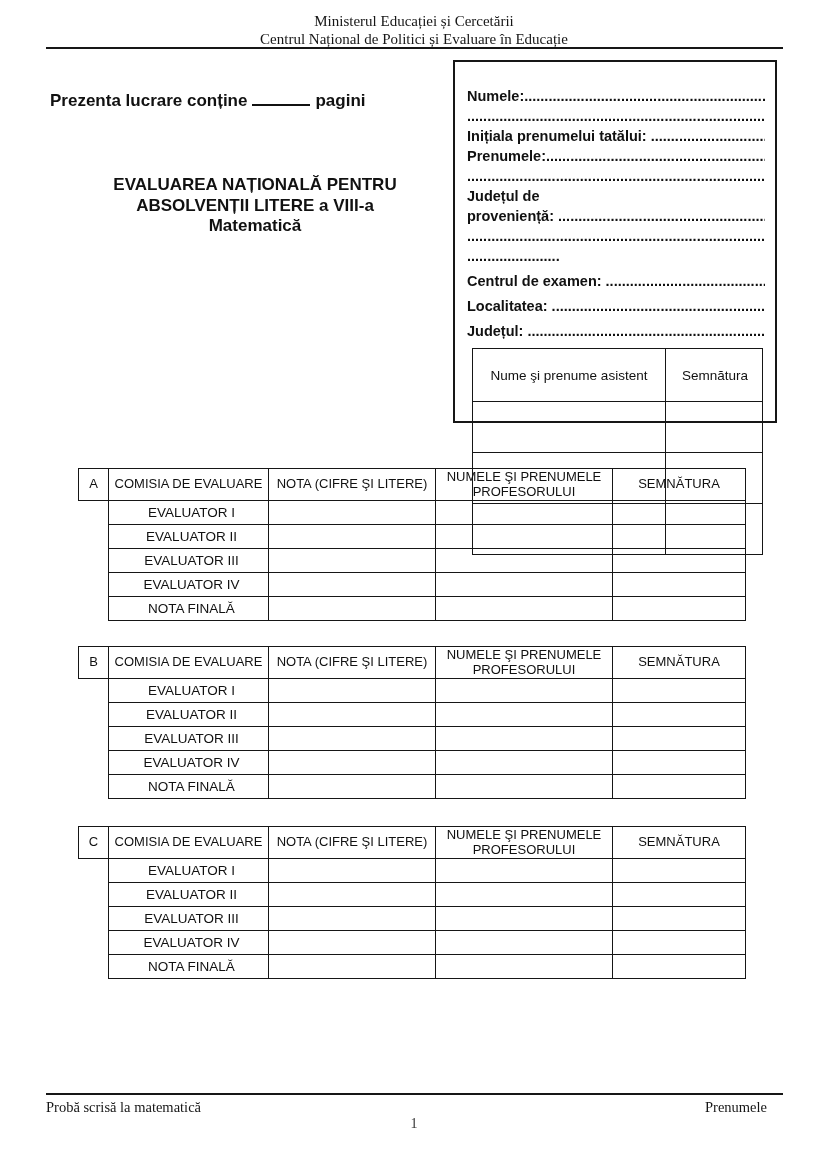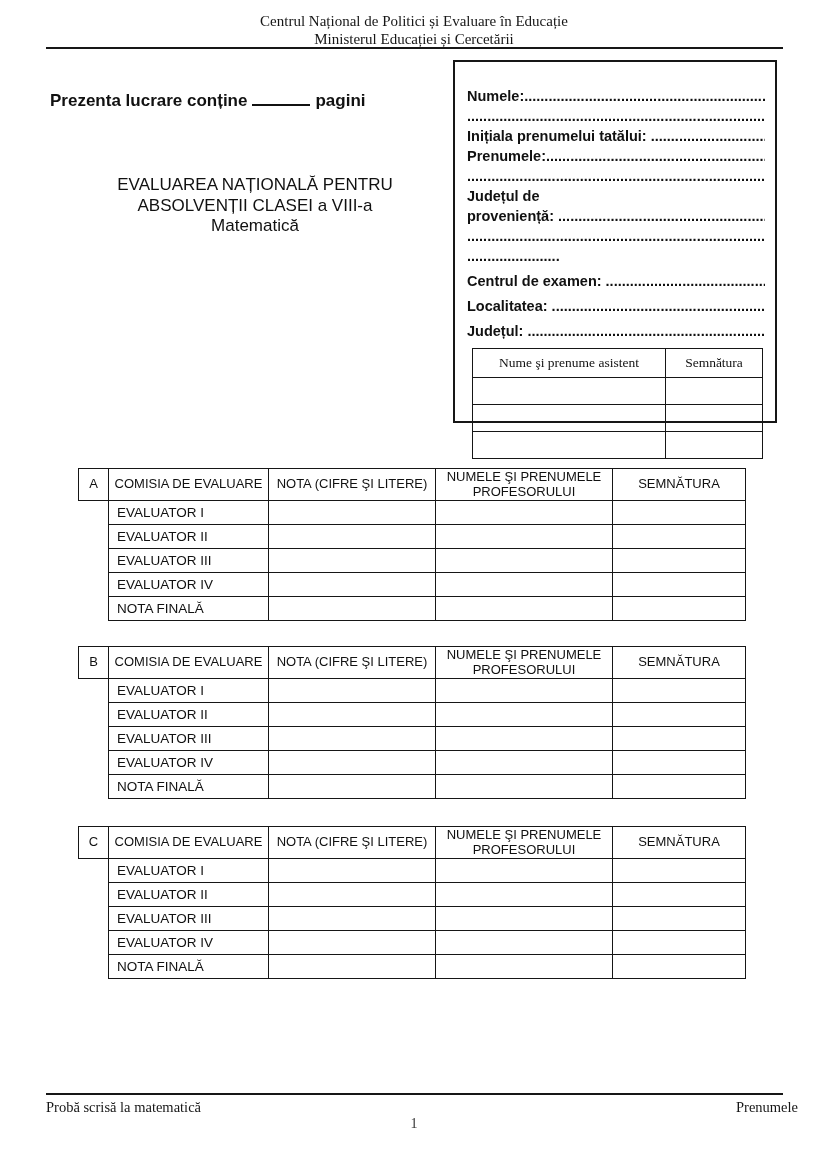--- a/index.html
+++ b/index.html
@@ -13,85 +13,85 @@
     text-align:center; font-family:"Liberation Serif", serif;
     font-size:15px; line-height:18px; color:#161616;
   }
   .top-rule { position:absolute; top:47px; left:46px; width:737px; height:2px; background:#161616; }
 
   
   .intro { position:absolute; top:90px; left:50px; font-size:17px; font-weight:bold; }
   .intro .blank { display:inline-block; width:58px; border-bottom:2.5px solid #111; height:14px; margin:0 5px; vertical-align:baseline; }
 
   
-  .title-block { position:absolute; top:174px; left:62px; width:386px; text-align:center; font-weight:normal; }
+  .title-block { position:absolute; top:174px; left:62px; width:386px; text-align:center; font-weight:bold; }
   .title-block .t1 { font-size:17px; line-height:21px; }
   .title-block .t-year { font-size:17px; margin-top:19px; }
   .title-block .t-subject { font-size:17px; }
 
   
   .student-box {
     position:absolute; left:453px; top:60px; width:324px; height:363px;
     border:2px solid #161616; box-sizing:border-box;
     padding:24px 10px 0 12px; font-size:14.5px; font-weight:bold;
   }
   .sline { line-height:20px; height:20px; }
   .sline.clip { white-space:nowrap; overflow:hidden; }
   .sline.sb-gap { margin-top:5px; }
 
   .assistant-table {
     border-collapse:collapse; table-layout:fixed; width:290px;
     margin:7px 0 0 5px; font-weight:normal; font-size:13.5px;
   }
-  .assistant-table th, .assistant-table td { border:1.5px solid #161616; padding:4px;font-family:Liberation Serif, serif; }
+  .assistant-table th, .assistant-table td { border:1.5px solid #161616; padding:16px; }
   .assistant-table th { font-weight:normal; height:20px; text-align:center; }
   .assistant-table td { height:18px; }
 
   
   .eval-table {
     position:absolute; left:78px; width:667px;
     border-collapse:collapse; table-layout:fixed; font-size:13.5px;
   }
   .eval-table td { border:1.5px solid #161616; padding:0 2px; }
   .eval-table tr.hd td { height:31px; text-align:center; line-height:1.12; font-size:13px; }
   .eval-table tr.body td { height:23px; }
-  .eval-table td.rl { text-align:left; padding-left:8px; }
+  .eval-table td.rl { text-align:center; padding-left:8px; }
   .eval-table td.ghost { border:none; }
   .t-a { top:468px; } .t-b { top:646px; } .t-c { top:826px; }
 
   
   .footer-rule { position:absolute; top:1093px; left:46px; width:737px; height:2px; background:#161616; }
   .footer-row {
-    position:absolute; top:1099px; left:46px; right:30px;
+    position:absolute; top:1099px; left:46px; right:61px;
     display:flex; justify-content:space-between;
     font-family:"Liberation Serif", serif; font-size:14.5px; color:#161616;
   }
   .page-number {
     position:absolute; top:1116px; left:0; width:100%; text-align:center;
     font-family:"Liberation Serif", serif; font-size:14px; color:#333;
   }
 </style>
 </head>
 <body>
 
 <div class="page">
 
   <div class="ministry">
+    <div>Ministerul Educației și Cercetării</div>
     <div>Centrul Național de Politici și Evaluare în Educație</div>
-    <div>Ministerul Educației și Cercetării</div>
   </div>
   <div class="top-rule"></div>
 
   <div class="intro">
     <span>Prezenta lucrare conține</span><span class="blank"></span><span>pagini</span>
   </div>
 
   <div class="title-block">
     <div class="t1">EVALUAREA NAȚIONALĂ PENTRU</div>
-    <div class="t1">ABSOLVENȚII CLASEI a VIII-a</div>
+    <div class="t1">ABSOLVENȚII LITERE a VIII-a</div>
     <div class="t-subject">Matematică</div>
   </div>
 
   <div class="student-box">
     <div class="sline clip">Numele:.................................................................................</div>
     <div class="sline clip">....................................................................................</div>
     <div class="sline clip">Inițiala prenumelui tatălui: ..........................................</div>
     <div class="sline clip">Prenumele:..........................................................................</div>
     <div class="sline clip">....................................................................................</div>
     <div class="sline">Județul de</div>

